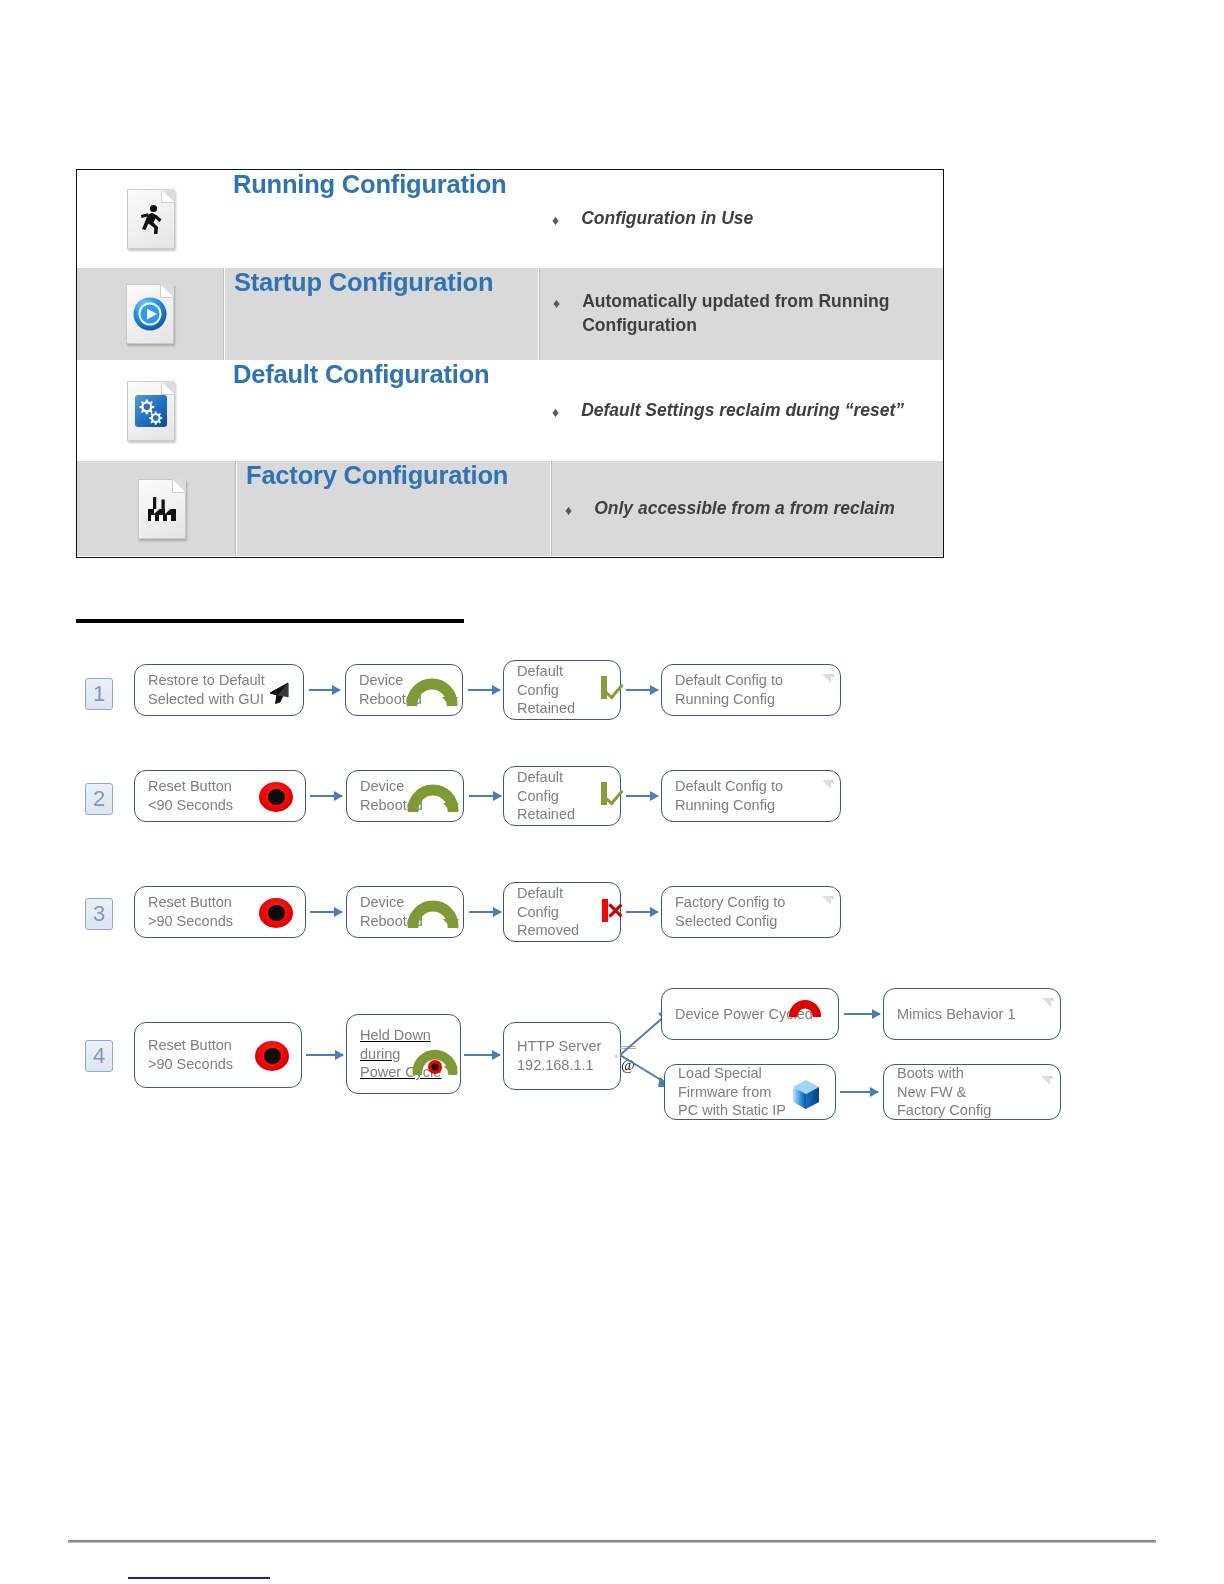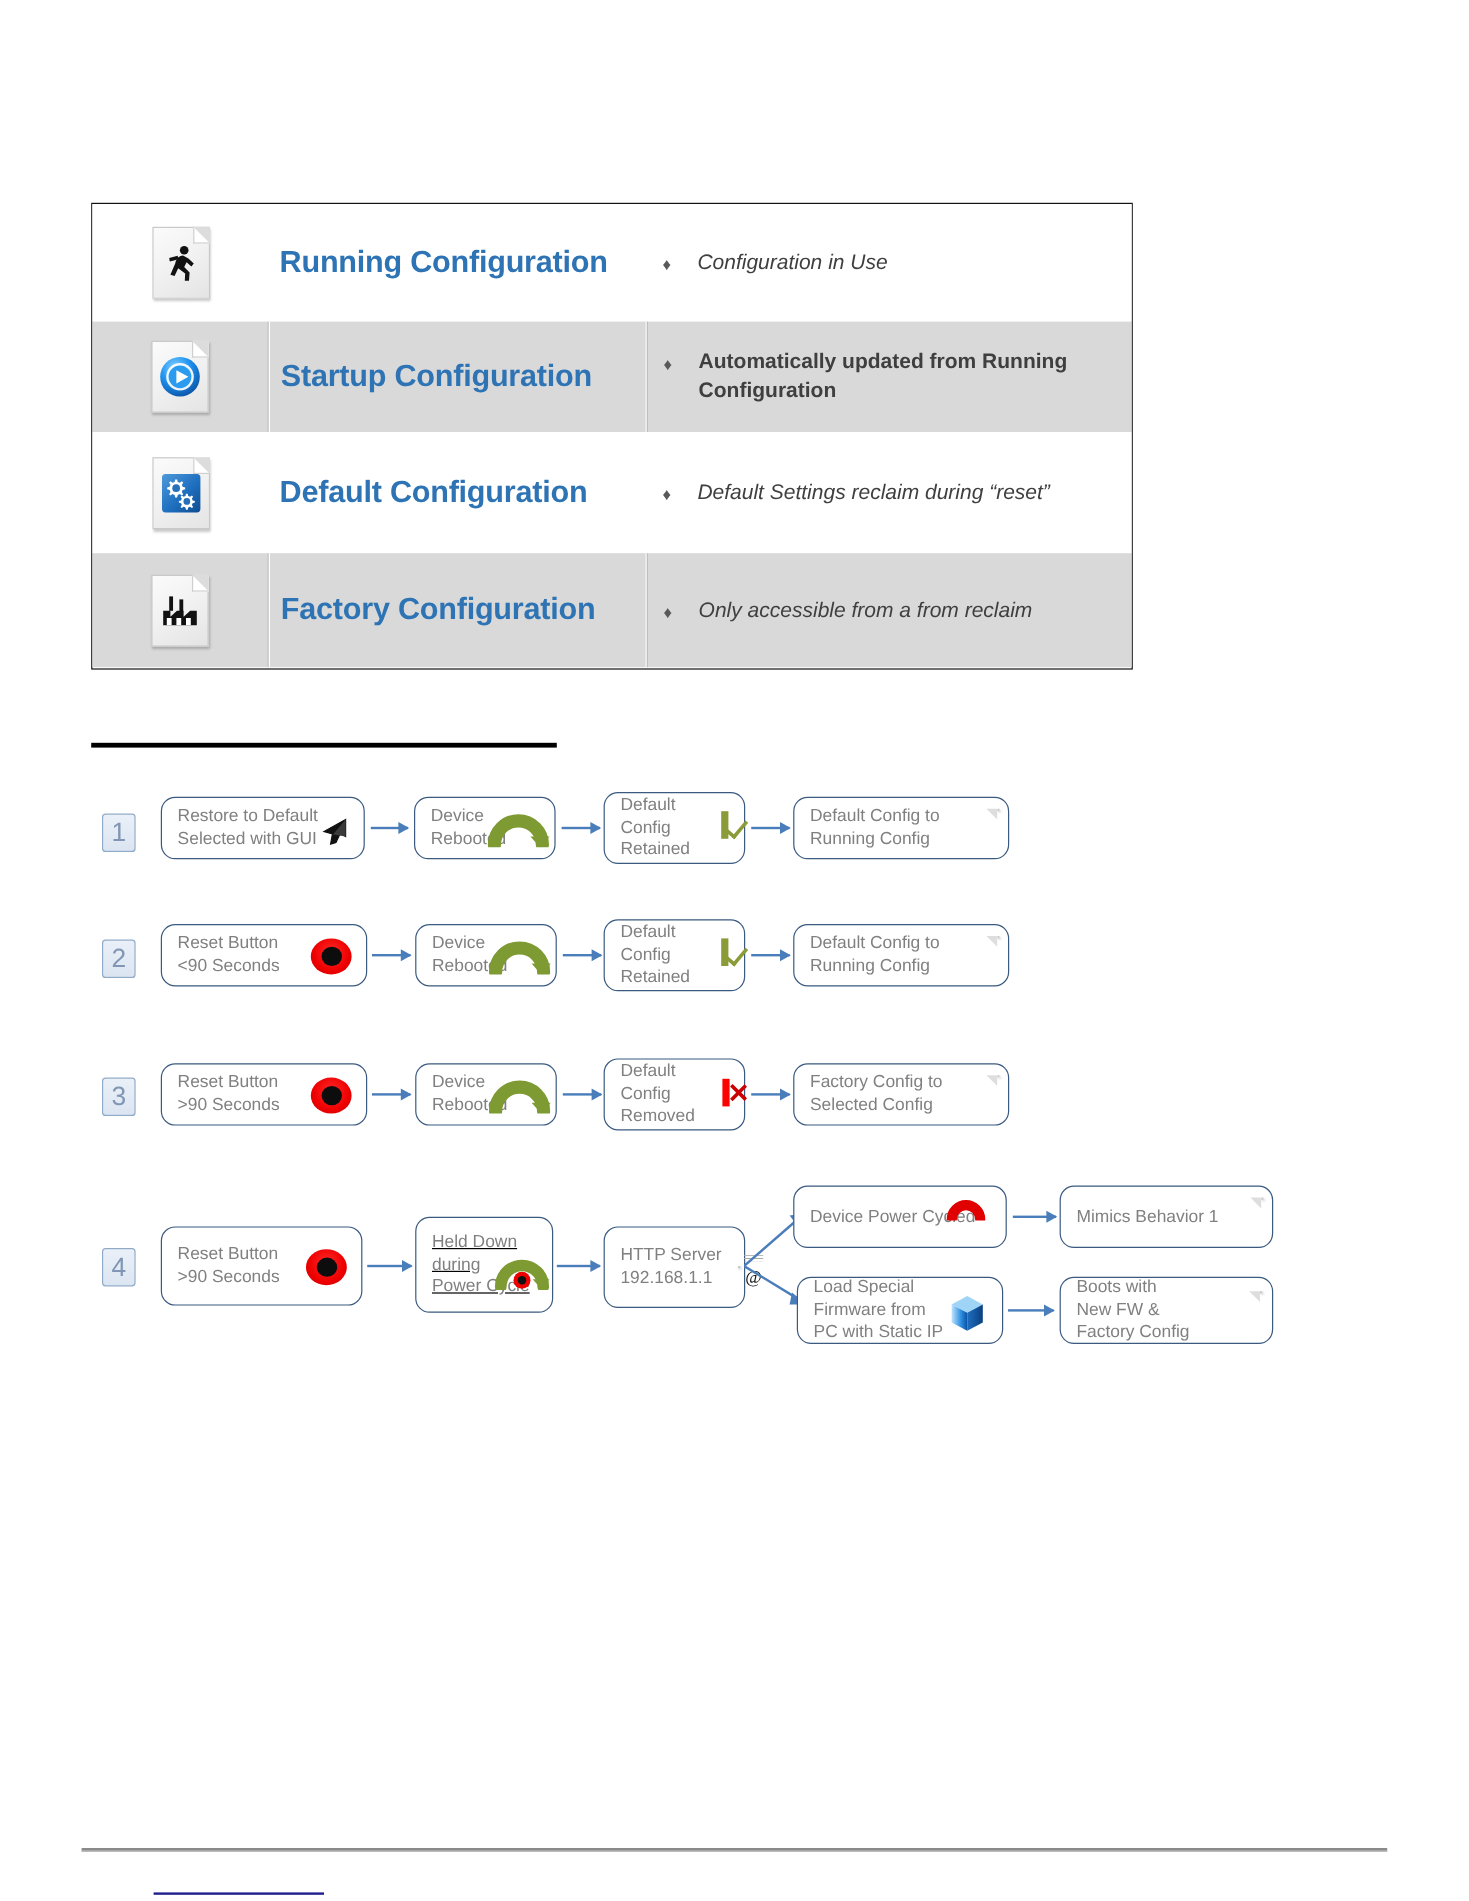--- a/index.html
+++ b/index.html
@@ -11,24 +11,24 @@
 
   
   #config-table{
     position:absolute;left:76px;top:169px;width:868px;height:389px;
     border:1px solid #111;box-sizing:border-box;background:#fff;
   }
   .cfg-row{display:flex;width:100%;box-sizing:border-box;}
   .cfg-row.r1{height:98px;background:#ffffff;}
   .cfg-row.r2{height:92px;background:#d9d9d9;}
   .cfg-row.r3{height:101px;background:#ffffff;}
-  .cfg-row.r4{height:95px;background:#d9d9d9;}
+  .cfg-row.r4{height:95px;background:#d9d9d9;padding-left:12px;}
 
   .cfg-icon-cell{width:147px;flex:0 0 147px;display:flex;align-items:center;justify-content:center;box-sizing:border-box;}
-  .cfg-name-cell{width:315px;flex:0 0 315px;display:flex;align-items:center;box-sizing:border-box;padding-left:9px;}
+  .cfg-name-cell{width:315px;flex:0 0 315px;display:flex;align-items:flex-start;box-sizing:border-box;padding-left:9px;}
   .cfg-desc-cell{flex:1 1 auto;display:flex;align-items:center;box-sizing:border-box;padding-left:13px;}
 
   .cfg-row.r2 .cfg-name-cell,
   .cfg-row.r4 .cfg-name-cell{border-left:1px solid #fff;border-right:1px solid #fff;}
   .cfg-row.r2 .cfg-icon-cell,
   .cfg-row.r4 .cfg-icon-cell{border-right:1px solid #bfbfbf;}
   .cfg-row.r2 .cfg-desc-cell,
   .cfg-row.r4 .cfg-desc-cell{border-left:1px solid #bfbfbf;}
 
   .cfg-title{
@@ -36,21 +36,21 @@
     font-family:"Liberation Sans", sans-serif;white-space:nowrap;
   }
   .cfg-desc{display:flex;align-items:flex-start;}
   .cfg-bullet{
     color:#595959;font-size:14px;line-height:1;margin-right:22px;margin-top:6px;flex:0 0 auto;
   }
   .cfg-desc-text{
     color:#3f3f3f;font-size:17.5px;line-height:1.35;font-weight:bold;
     max-width:340px;
   }
-  .cfg-desc-text.ital{font-style:italic;font-weight:normal;max-width:400px;}
+  .cfg-desc-text.ital{font-style:italic;font-weight:bold;max-width:400px;}
 
   
   .fileicon{position:relative;width:48px;height:60px;}
   .fileicon .sheet{
     position:absolute;left:0;top:0;width:48px;height:60px;
     background:linear-gradient(150deg,#fbfbfb 0%,#f2f2f2 45%,#e4e4e4 100%);
     border:1px solid #c9c9c9;
     box-shadow:1px 2px 2px rgba(0,0,0,0.22);
     box-sizing:border-box;
   }

